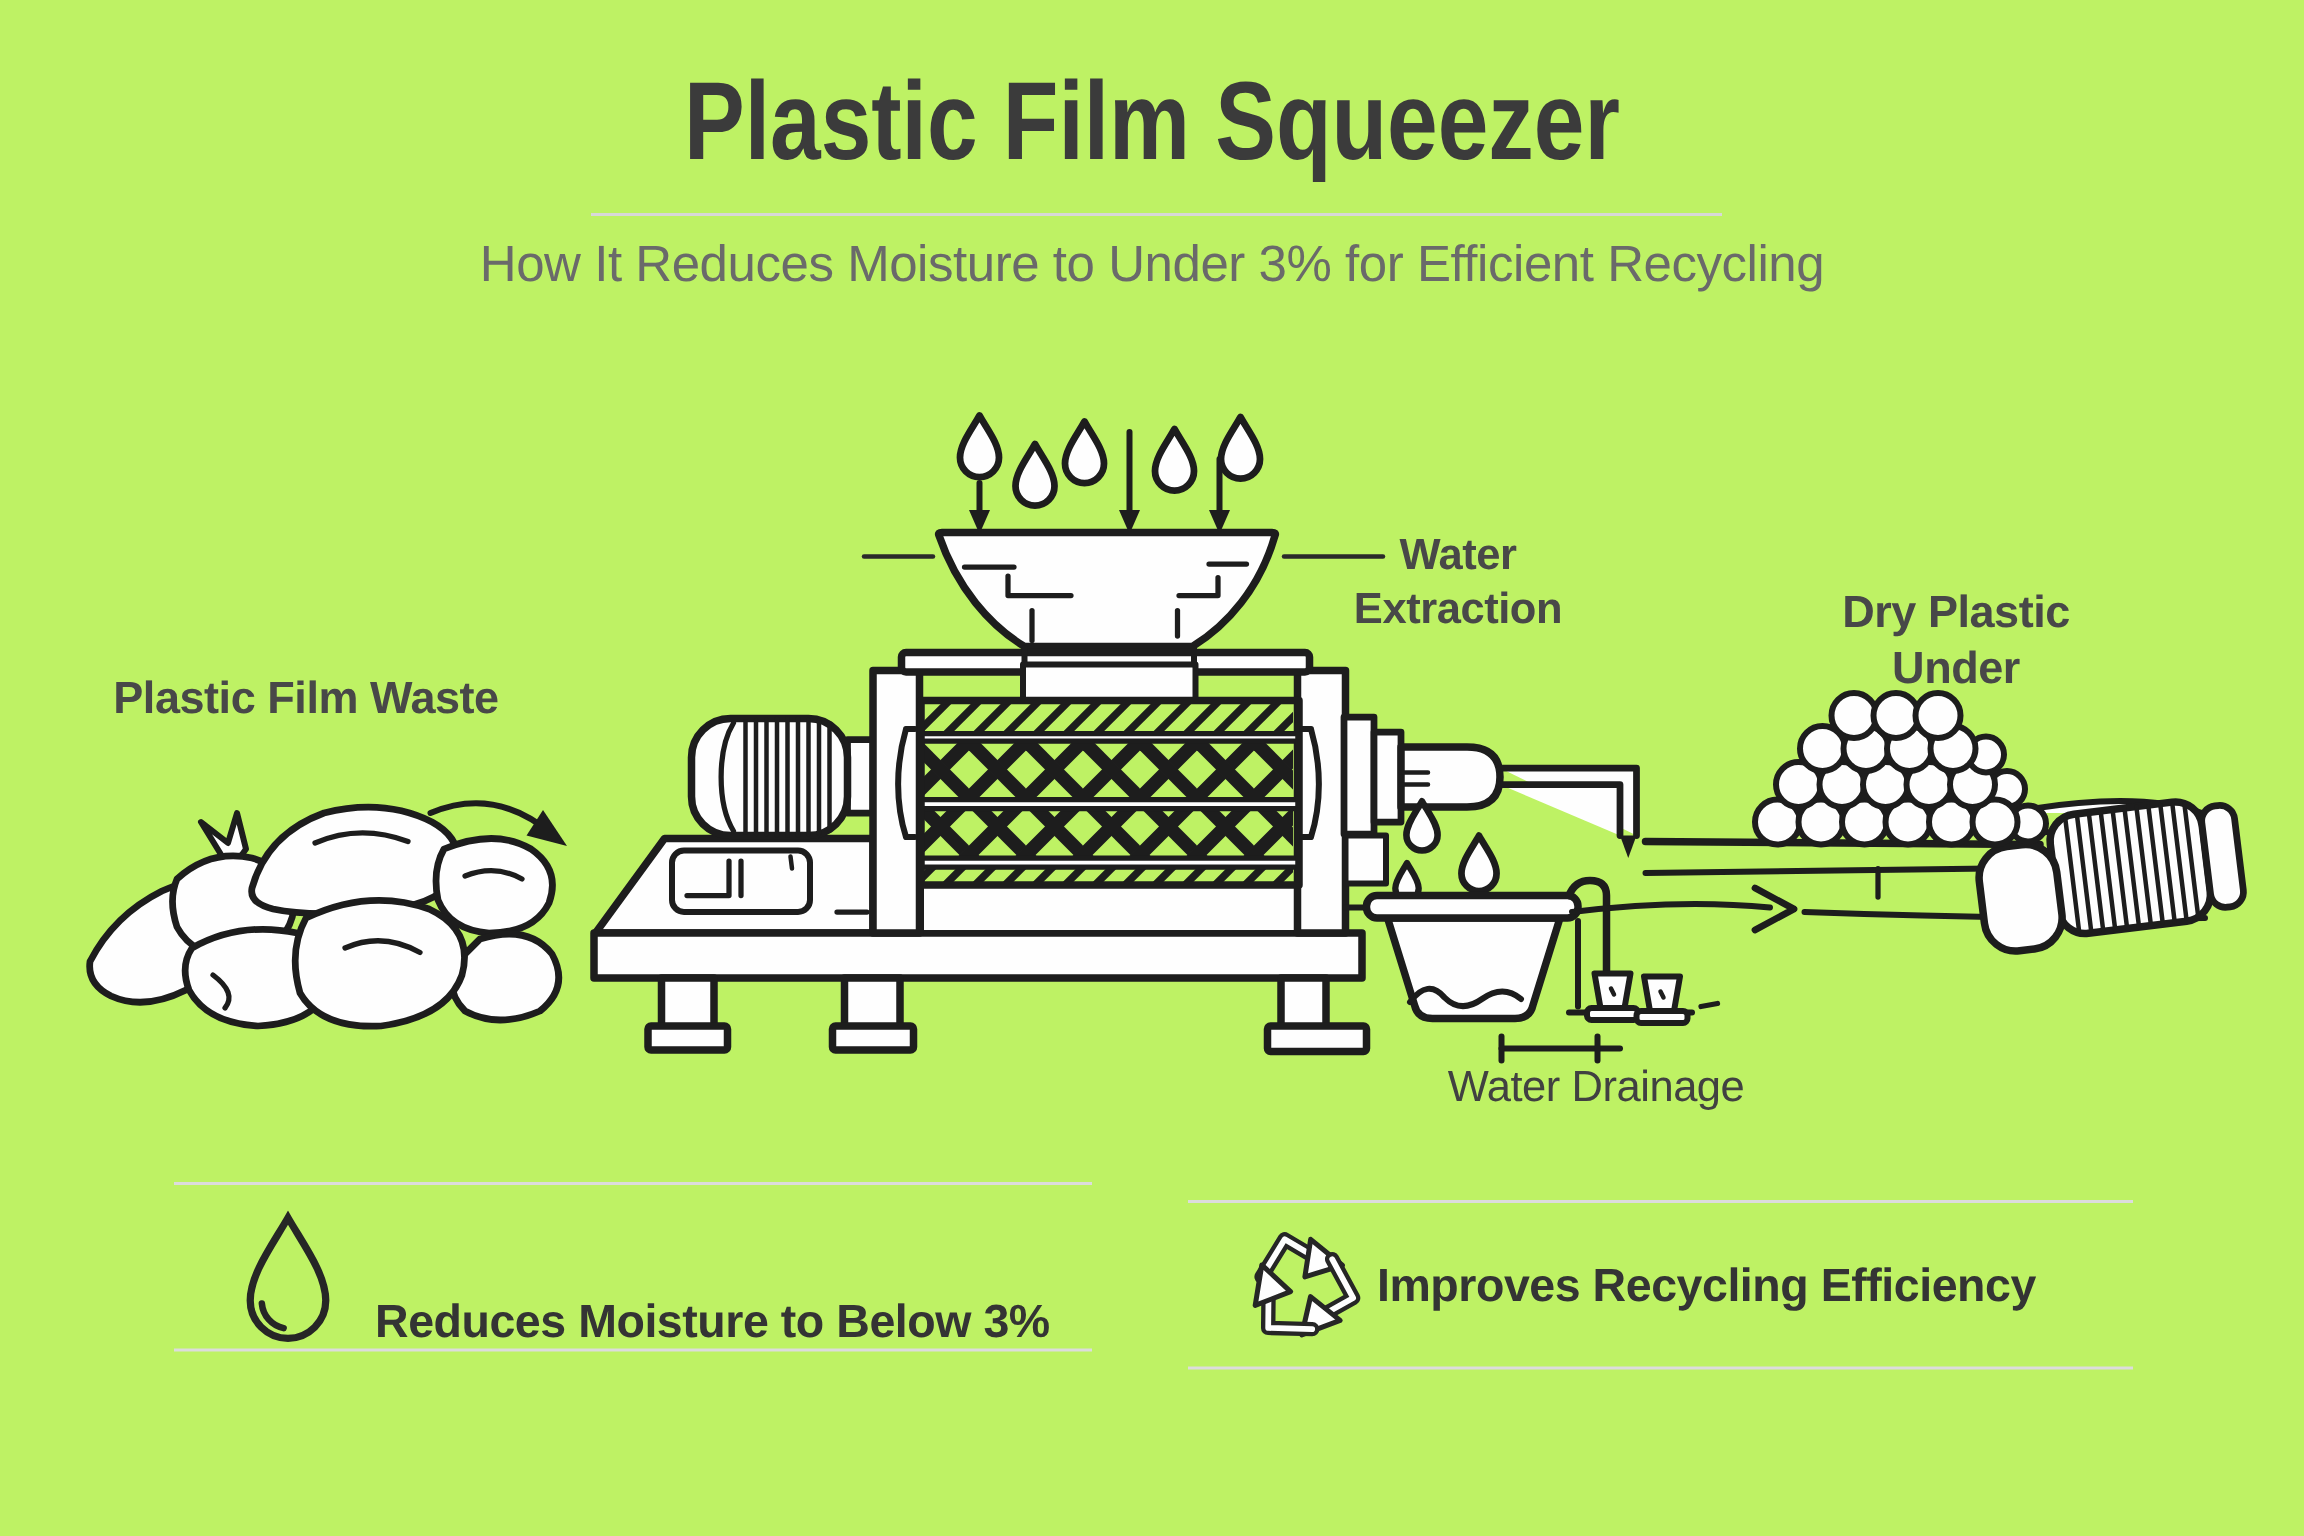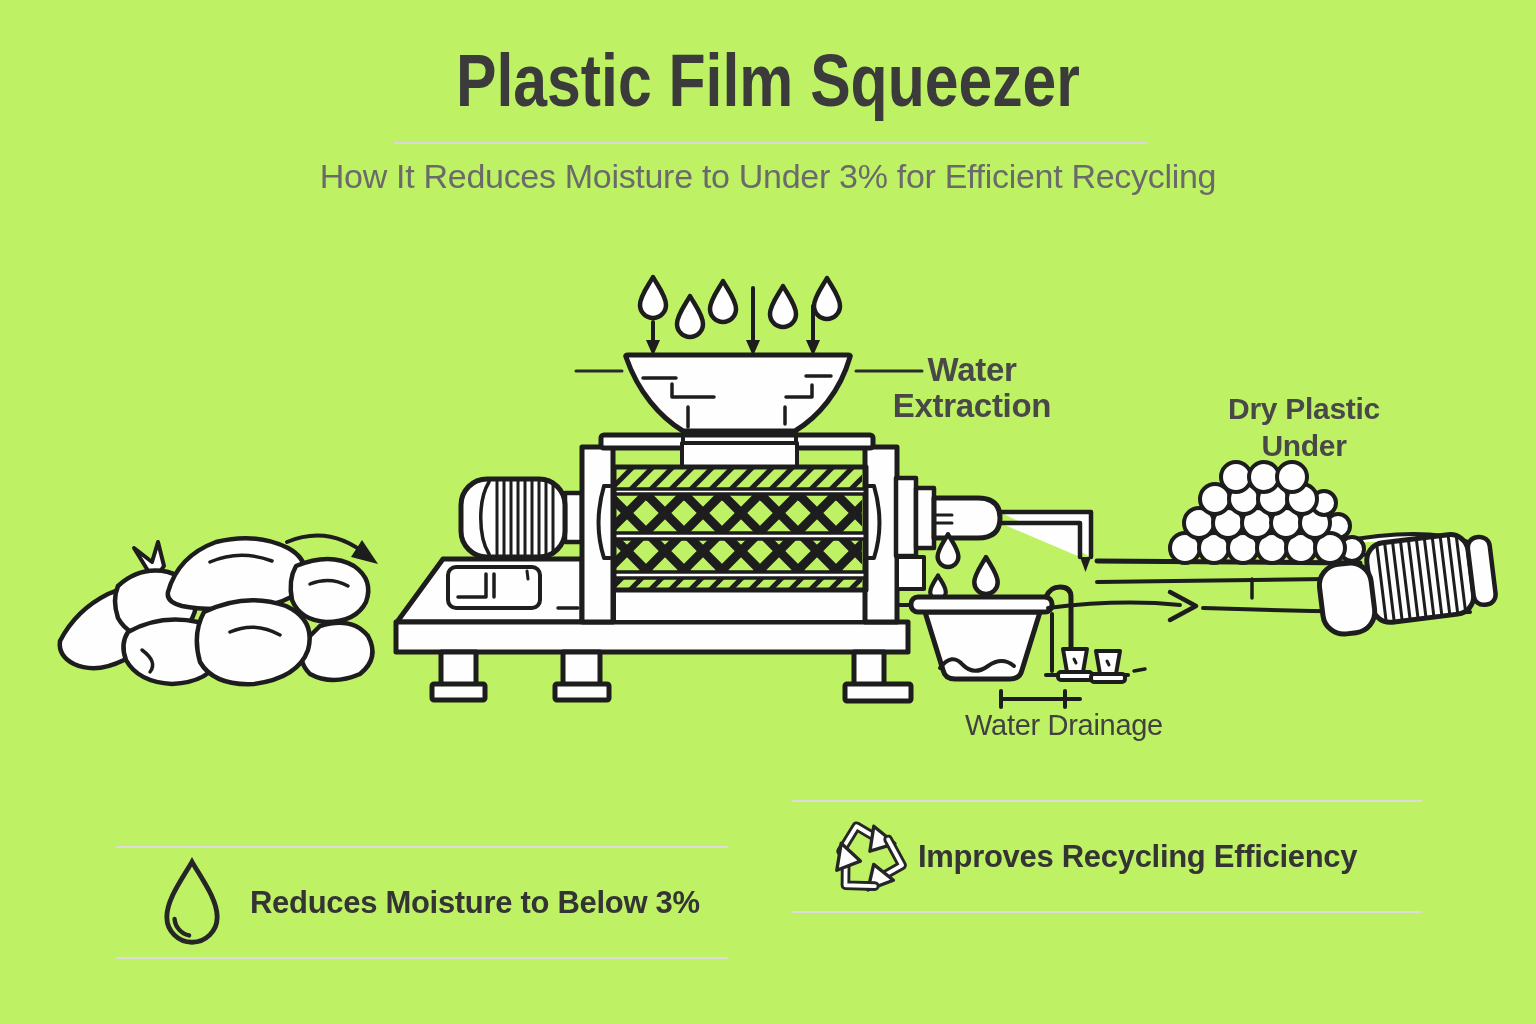--- a/index.html
+++ b/index.html
@@ -7,26 +7,26 @@
          font-family:"Liberation Sans",sans-serif;}
   .abs{position:absolute;}
   .center{text-align:center;}
   #title{left:0;top:42px;width:1536px;font-size:74px;font-weight:700;color:#3b3b3b;
          transform:scaleX(.82);transform-origin:50% 50%;letter-spacing:0;line-height:1.05;}
   #title-divider{left:394px;top:142px;width:754px;height:2px;background:#d8d8d8;}
   #subtitle{left:0;top:157px;width:1536px;font-size:34px;font-weight:400;color:#6a6a6a;letter-spacing:-.3px;}
   .diag-label{font-weight:600;color:#484848;letter-spacing:-.3px;}
   #label-waste{left:72px;top:447px;width:264px;font-size:30px;line-height:37px;}
   #label-compression{left:352px;top:349px;width:264px;font-size:29px;line-height:36px;}
-  #label-extraction{left:860px;top:352px;width:224px;font-size:33px;line-height:36px;}
+  #label-extraction{left:860px;top:352px;width:224px;font-size:29px;line-height:36px;}
   #label-output{left:1184px;top:390px;width:240px;font-size:30px;line-height:37px;}
   #label-drainage{left:928px;top:709px;width:272px;font-size:29px;font-weight:400;color:#414141;}
   .feature-row{position:absolute;display:flex;align-items:center;height:113px;
                border-top:2px solid #dcdcdc;border-bottom:2px solid #dcdcdc;box-sizing:border-box;}
-  #feature-moisture{left:116px;top:846px;width:612px;padding-left:42px;gap:24px;}
+  #feature-moisture{left:116px;top:788px;width:612px;padding-left:42px;gap:24px;align-items:flex-end;}
   #feature-recycling{left:792px;top:800px;width:630px;padding-left:26px;}
   .feature-label{font-size:31px;font-weight:600;color:#343434;letter-spacing:-.3px;white-space:nowrap;}
   svg{display:block;}
 </style>
 </head>
 <body>
 
 <div id="stage">
 
   <svg class="abs" style="left:0;top:0" width="1536" height="1024" viewBox="0 0 1536 1024" fill="none" stroke-linecap="round" stroke-linejoin="round">
@@ -251,20 +251,21 @@
     <g stroke="#1d1d1d">
       <path d="M1048,608 Q1120,599 1180,605" stroke-width="4"></path>
       <path d="M1196,606 L1170,592 M1196,606 L1170,620" stroke-width="4.5"></path>
     </g>
   </svg>
 
   <div class="abs center" id="title">Plastic Film Squeezer</div>
   <div class="abs" id="title-divider"></div>
   <div class="abs center" id="subtitle">How It Reduces Moisture to Under 3% for Efficient Recycling</div>
 
+  <div class="abs center diag-label" id="label-waste">Plastic Film Waste</div>
   <div class="abs center diag-label" id="label-extraction">Water Extraction</div>
   <div class="abs center diag-label" id="label-output">Dry Plastic Under</div>
   <div class="abs center diag-label" id="label-drainage">Water Drainage</div>
 
   <div class="feature-row" id="feature-moisture">
     <svg width="68" height="92" viewBox="0 0 70 95" fill="none" stroke="#262626" stroke-linecap="round">
       <path d="M35,5 C24,24 9,44 9,62 a26,26 0 0 0 52,0 C61,44 46,24 35,5 Z" stroke-width="5"></path>
       <path d="M17,64 a19,19 0 0 0 15,17" stroke-width="4.5"></path>
     </svg>
     <span class="feature-label">Reduces Moisture to Below 3%</span>

